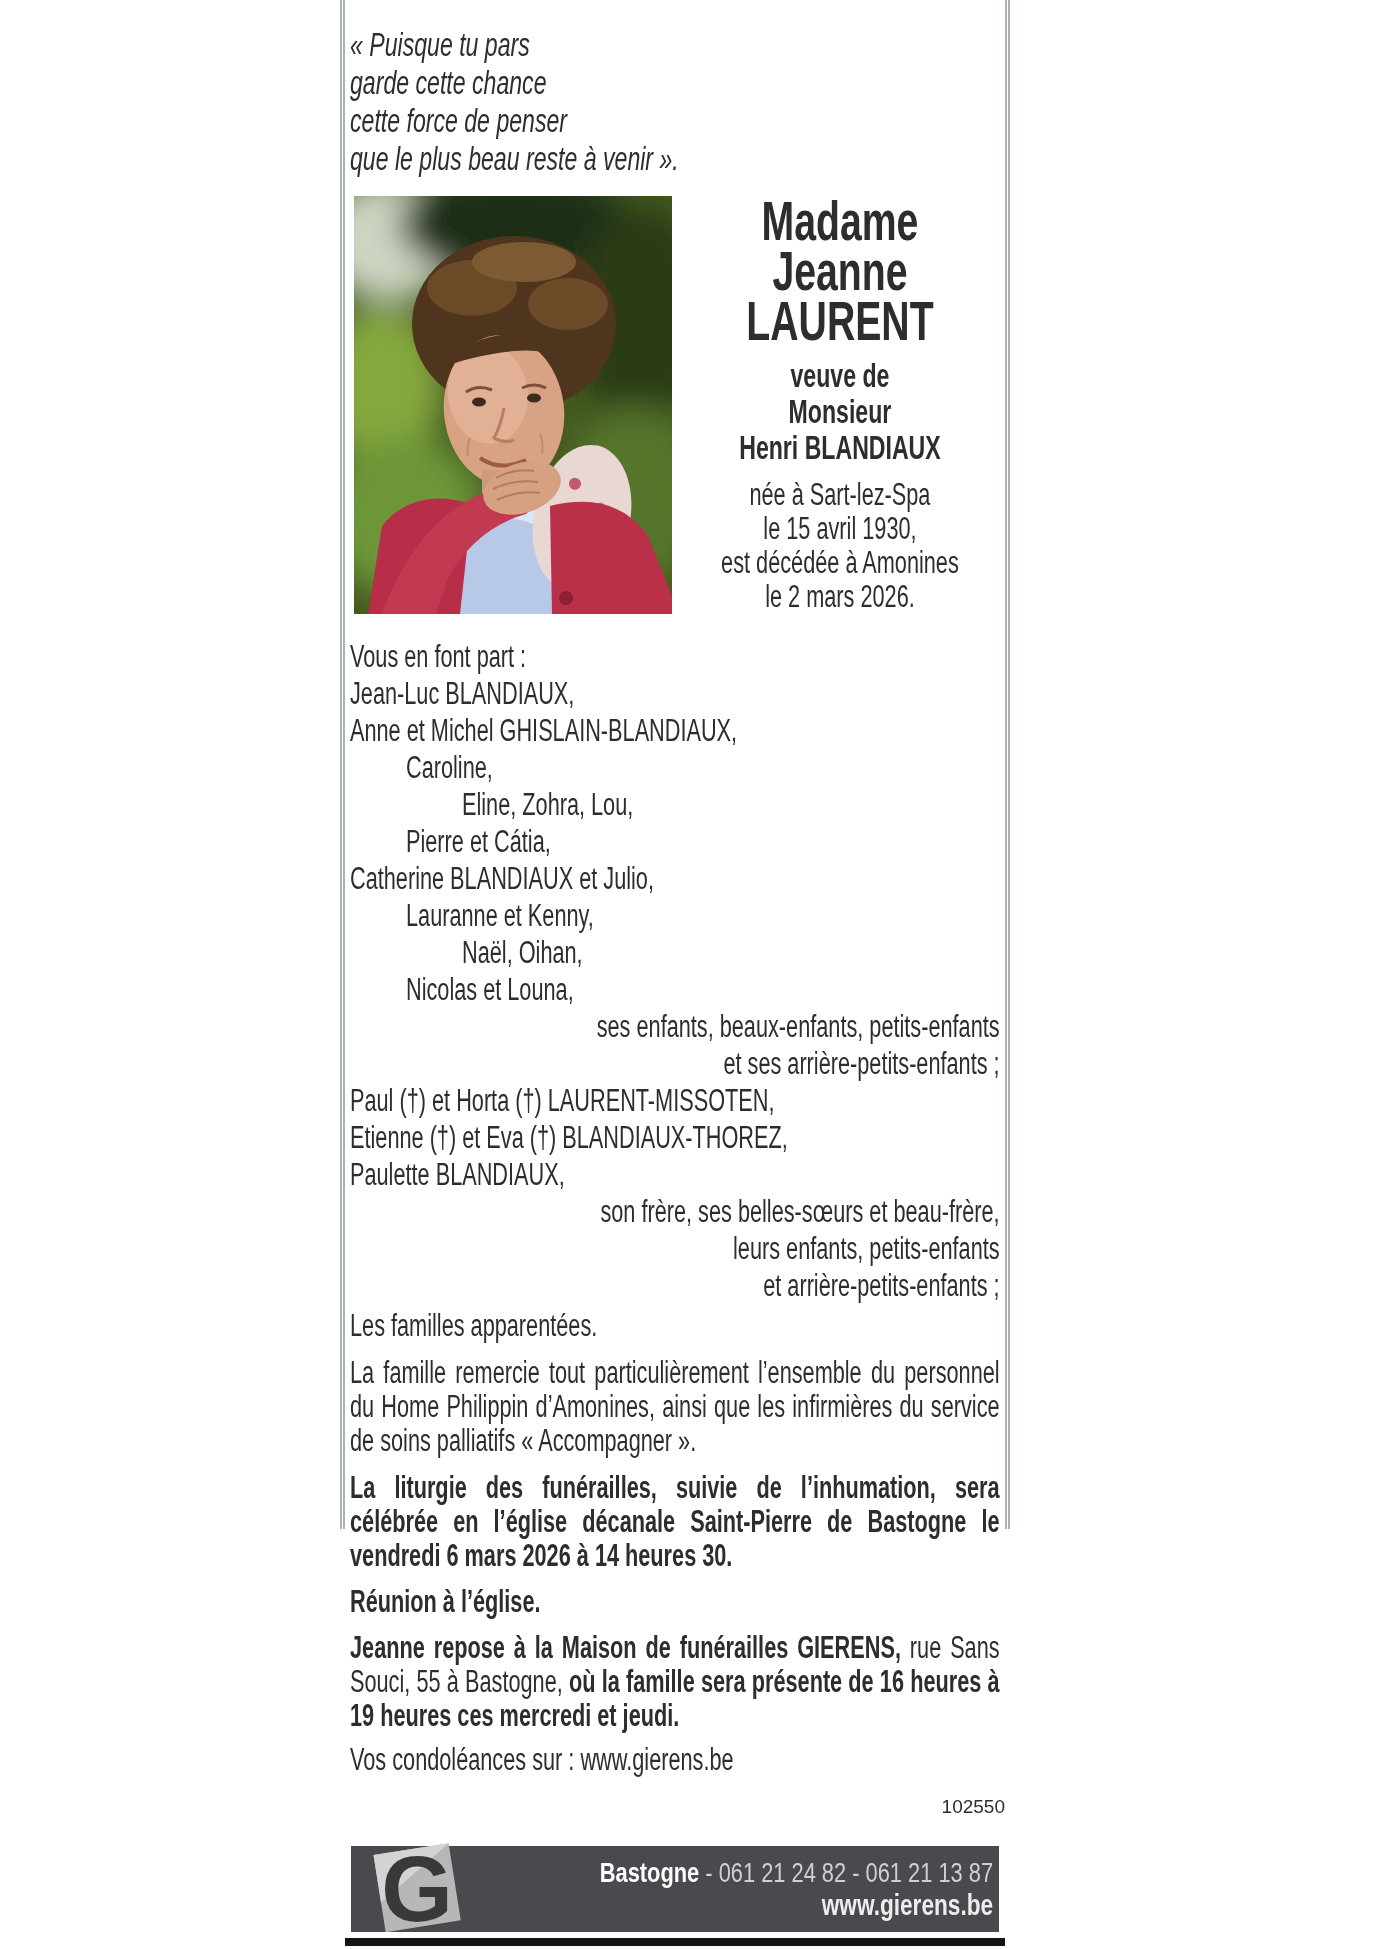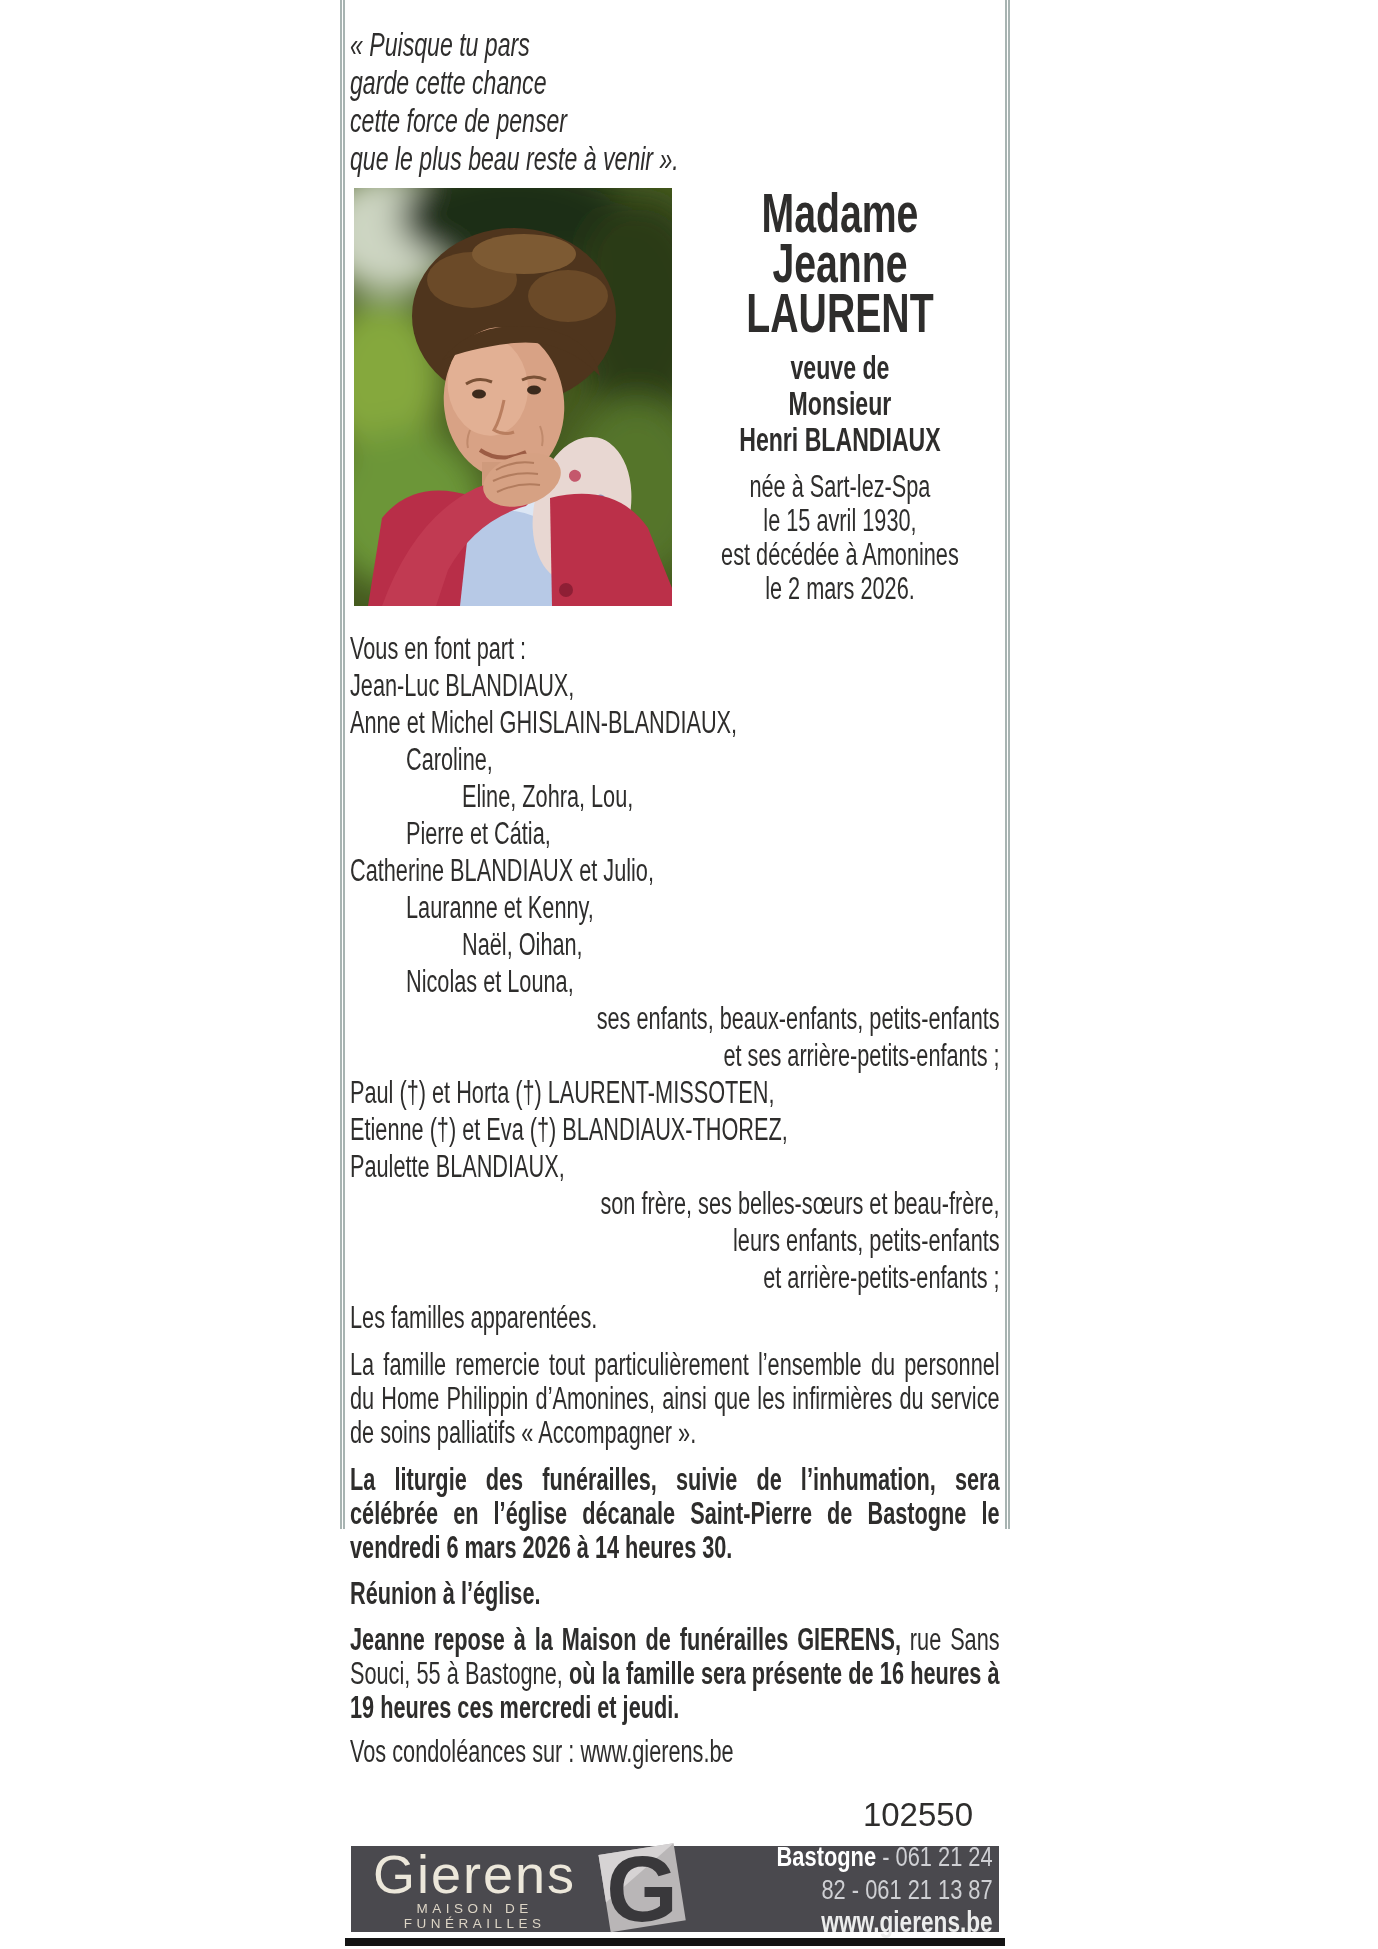--- a/index.html
+++ b/index.html
@@ -11,42 +11,42 @@
     position:absolute; left:340px; top:0; height:1529px; width:670px;
     box-sizing:border-box;
     border-left:5px double #a8b4b2; border-right:5px double #a8b4b2;
     padding:0 5px;
   }
   
   .cond { width:928px; transform:scaleX(0.70); transform-origin:0 0; }
   
   .quote { padding-top:26px; font-style:italic; font-size:33px; line-height:38px; }
   
-  .photo-row { position:relative; height:418px; margin-top:10px; }
+  .photo-row { position:relative; height:418px; margin-top:18px; }
   .portrait { position:absolute; left:4px; top:0; width:318px; height:418px; }
   .titles { position:absolute; left:330px; top:0; width:320px; }
   .t-cond { width:457px; transform:scaleX(0.70); transform-origin:0 0; text-align:center; }
   .t-name { font-weight:bold; font-size:56px; line-height:50px; letter-spacing:0px; }
   .t-veuve { margin-top:12px; font-weight:bold; font-size:33px; line-height:36px; }
   .t-dates { margin-top:12px; font-size:31px; line-height:34px; }
   
   .bodytext { margin-top:24px; font-size:31px; }
   .ln { line-height:37px; white-space:nowrap; }
   .i1 { padding-left:80px; }
   .i2 { padding-left:160px; }
   .ra { text-align:right; white-space:normal; }
   .closing { margin-top:3px; }
   p.thanks  { margin:12px 0 0 0; line-height:34px; text-align:justify; }
   p.liturgy { margin:13px 0 0 0; line-height:34px; font-weight:bold; text-align:justify; }
   p.reunion { margin:12px 0 0 0; line-height:34px; font-weight:bold; }
   p.repose  { margin:12px 0 0 0; line-height:34px; text-align:justify; }
   p.repose .b { font-weight:bold; }
   p.condol  { margin:10px 0 0 0; line-height:34px; }
   
-  .refnum { position:absolute; top:1796px; right:32px; font-size:33px; }
+  .refnum { position:absolute; top:1796px; right:0; font-size:19px; }
   
   .footer-bar {
     position:absolute; left:6px; right:6px; top:1846px; height:86px;
     background:#4a494e; display:flex; align-items:center;
   }
   .brand { padding-left:22px; color:#ece7da; }
   .brand-name { font-size:54px; line-height:52px; letter-spacing:2px; }
   .brand-sub { font-size:13.5px; letter-spacing:4.5px; color:#ddd5c6; text-align:center; margin-top:1px; }
   .mark { width:104px; height:104px; margin-left:12px; margin-top:-4px; flex:0 0 auto; }
   .bar-right { margin-left:auto; padding-right:8px; text-align:right;
@@ -182,24 +182,20 @@
         <span class="b">Jeanne repose à la Maison de funérailles GIERENS,</span>
         <span>rue Sans Souci, 55 à Bastogne,</span>
         <span class="b">où la famille sera présente de 16 heures à 19 heures ces mercredi et jeudi.</span>
       </p>
       <p class="condol">Vos condoléances sur : www.gierens.be</p>
     </div>
 
     <div class="refnum">102550</div>
 
     <div class="footer-bar">
-      <div class="brand">
-        <div class="brand-name">Gierens</div>
-        <div class="brand-sub">MAISON DE FUNÉRAILLES</div>
-      </div>
       <svg class="mark" viewBox="0 0 104 104">
         <g transform="rotate(-9 52 52)">
           <rect x="16" y="14" width="76" height="78" fill="#b9b6b7"></rect>
           <polygon points="16,14 92,14 16,62" fill="#d6d3d4"></polygon>
         </g>
         <text x="54" y="86" font-size="92" font-weight="bold" text-anchor="middle" fill="#39383b" font-family="Liberation Sans, sans-serif">G</text>
       </svg>
       <div class="bar-right">
         <div class="bar-line1">
           <span class="city">Bastogne</span>

